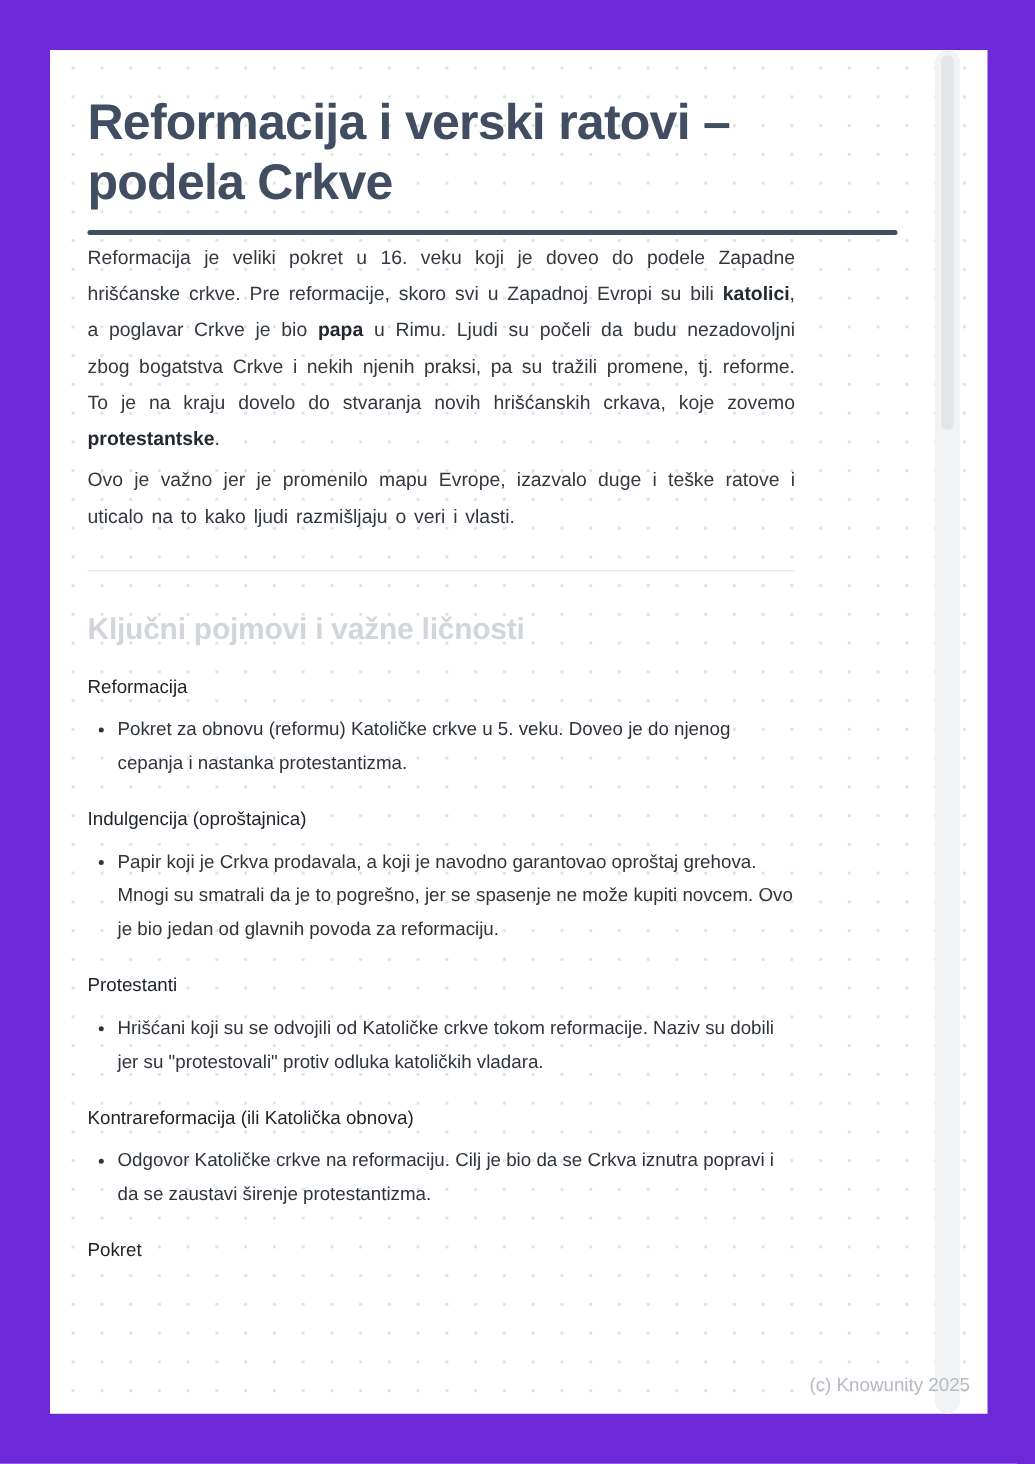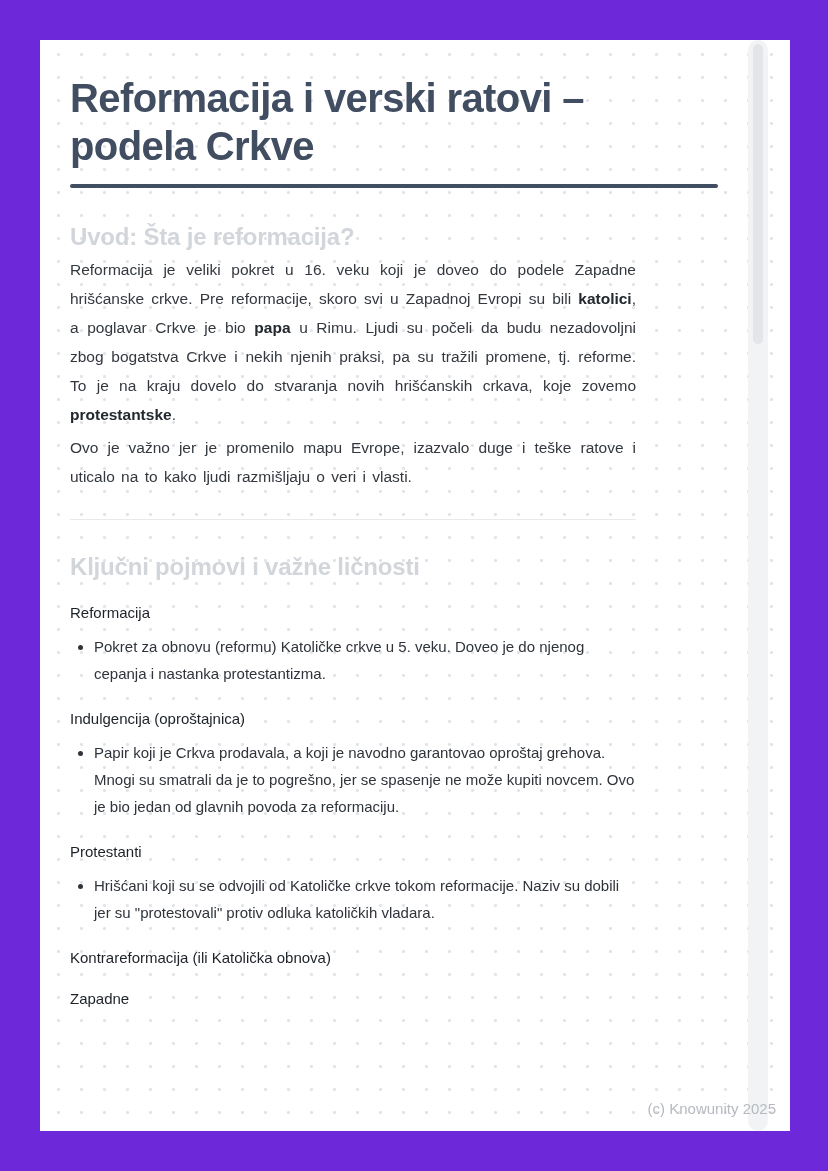--- a/index.html
+++ b/index.html
@@ -115,21 +115,20 @@
 <body>
 
 <div class="canvas">
 
   <div class="sheet">
 
     <h1 class="page-title">Reformacija i verski ratovi – podela Crkve</h1>
 
     <div class="title-rule"></div>
 
-    <h2 class="section-heading heading-intro">Uvod: Šta je reformacija?</h2>
 
     <p class="body"><span>Reformacija je veliki pokret u 16. veku koji je doveo do podele Zapadne hrišćanske crkve. Pre reformacije, skoro svi u Zapadnoj Evropi su bili </span><b>katolici</b><span>, a poglavar Crkve je bio </span><b>papa</b><span> u Rimu. Ljudi su počeli da budu nezadovoljni zbog bogatstva Crkve i nekih njenih praksi, pa su tražili promene, tj. reforme. To je na kraju dovelo do stvaranja novih hrišćanskih crkava, koje zovemo </span><b>protestantske</b><span>.</span></p>
 
     <p class="body">Ovo je važno jer je promenilo mapu Evrope, izazvalo duge i teške ratove i uticalo na to kako ljudi razmišljaju o veri i vlasti.</p>
 
     <hr class="light-rule">
 
     <h2 class="section-heading heading-terms">Ključni pojmovi i važne ličnosti</h2>
 
     <h3 class="term">Reformacija</h3>
@@ -141,22 +140,25 @@
     <ul class="bullets">
       <li>Papir koji je Crkva prodavala, a koji je navodno garantovao oproštaj grehova. Mnogi su smatrali da je to pogrešno, jer se spasenje ne može kupiti novcem. Ovo je bio jedan od glavnih povoda za reformaciju.</li>
     </ul>
 
     <h3 class="term">Protestanti</h3>
     <ul class="bullets">
       <li>Hrišćani koji su se odvojili od Katoličke crkve tokom reformacije. Naziv su dobili jer su "protestovali" protiv odluka katoličkih vladara.</li>
     </ul>
 
     <h3 class="term">Kontrareformacija (ili Katolička obnova)</h3>
+    <ul class="bullets">
+      <li>Odgovor Katoličke crkve na reformaciju. Cilj je bio da se Crkva iznutra popravi i da se zaustavi širenje protestantizma.</li>
+    </ul>
 
-    <h3 class="term">Zapadne</h3>
+    <h3 class="term">Pokret</h3>
 
   </div>
 
   <div class="scrollbar-track">
     <div class="scrollbar-thumb"></div>
   </div>
 
   <div class="footer-credit">(c) Knowunity 2025</div>
 
 </div>

